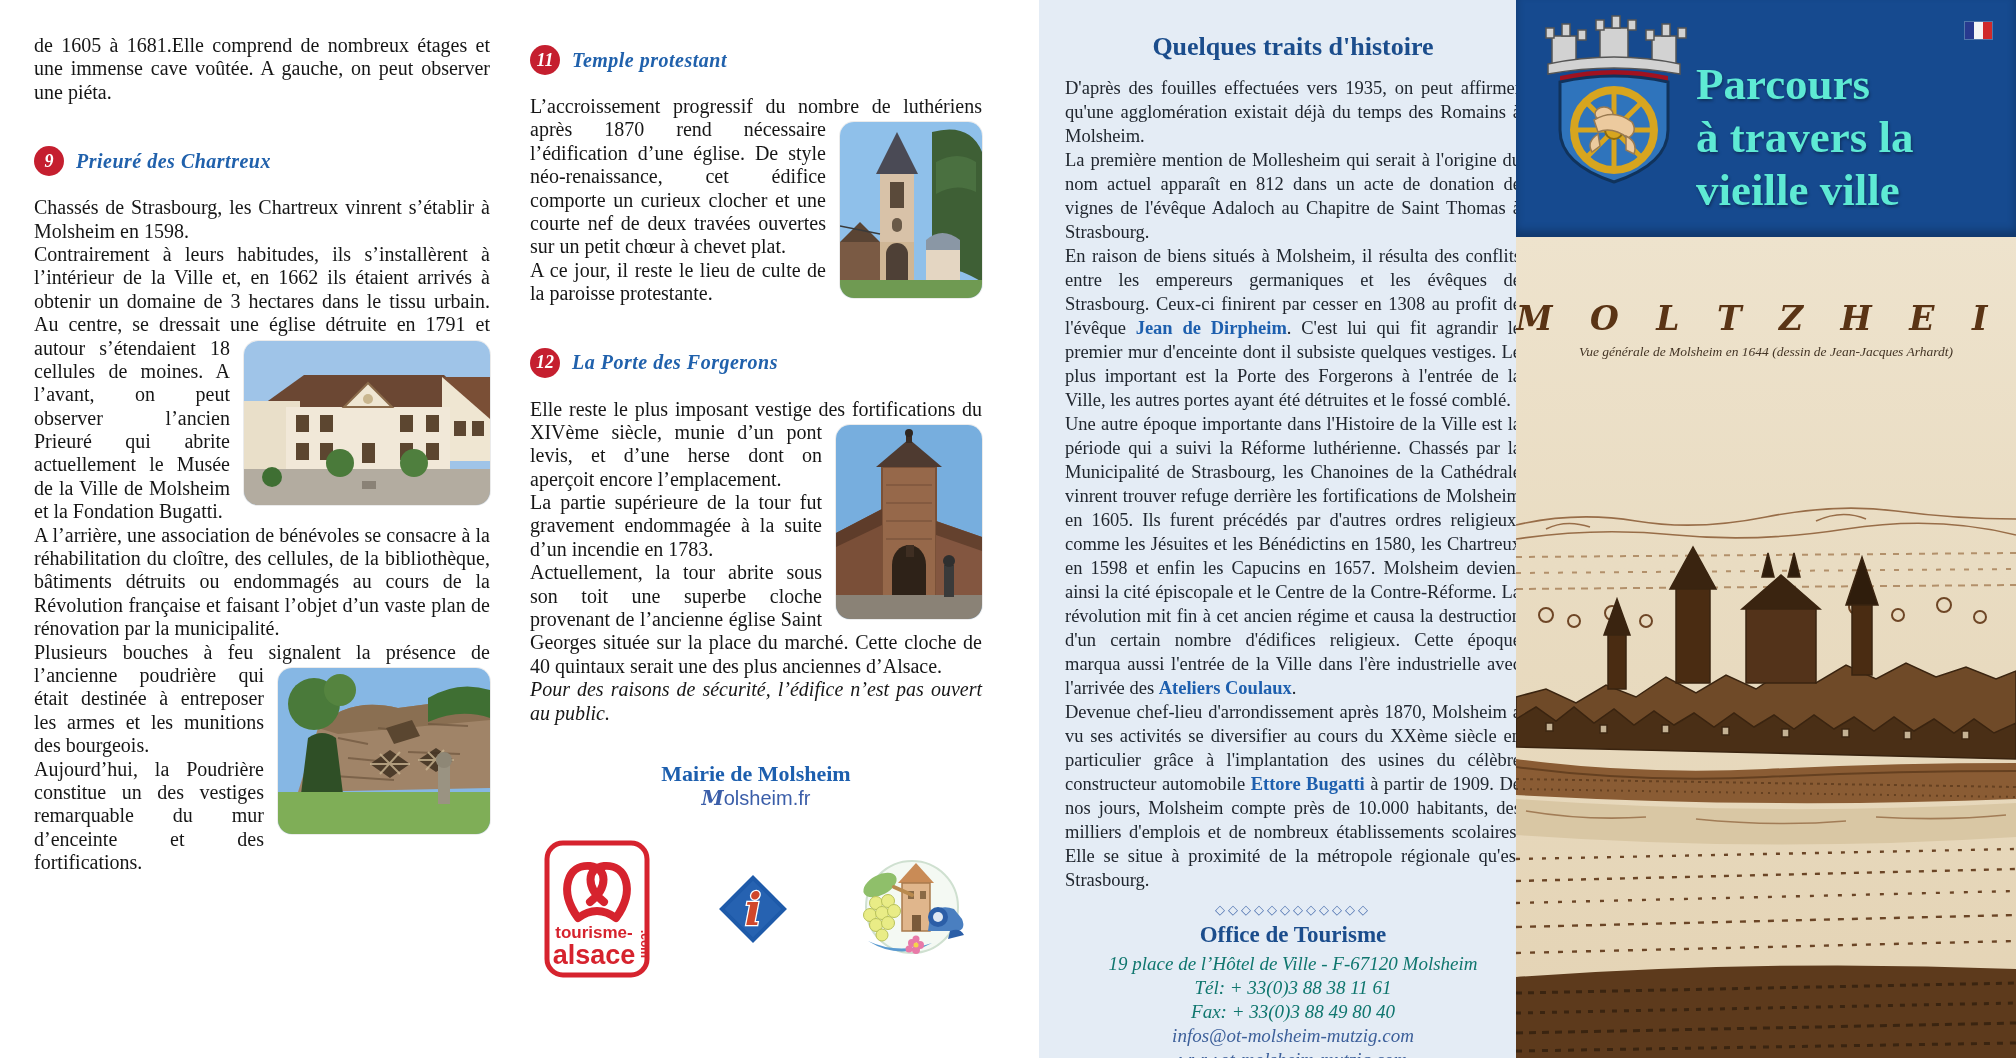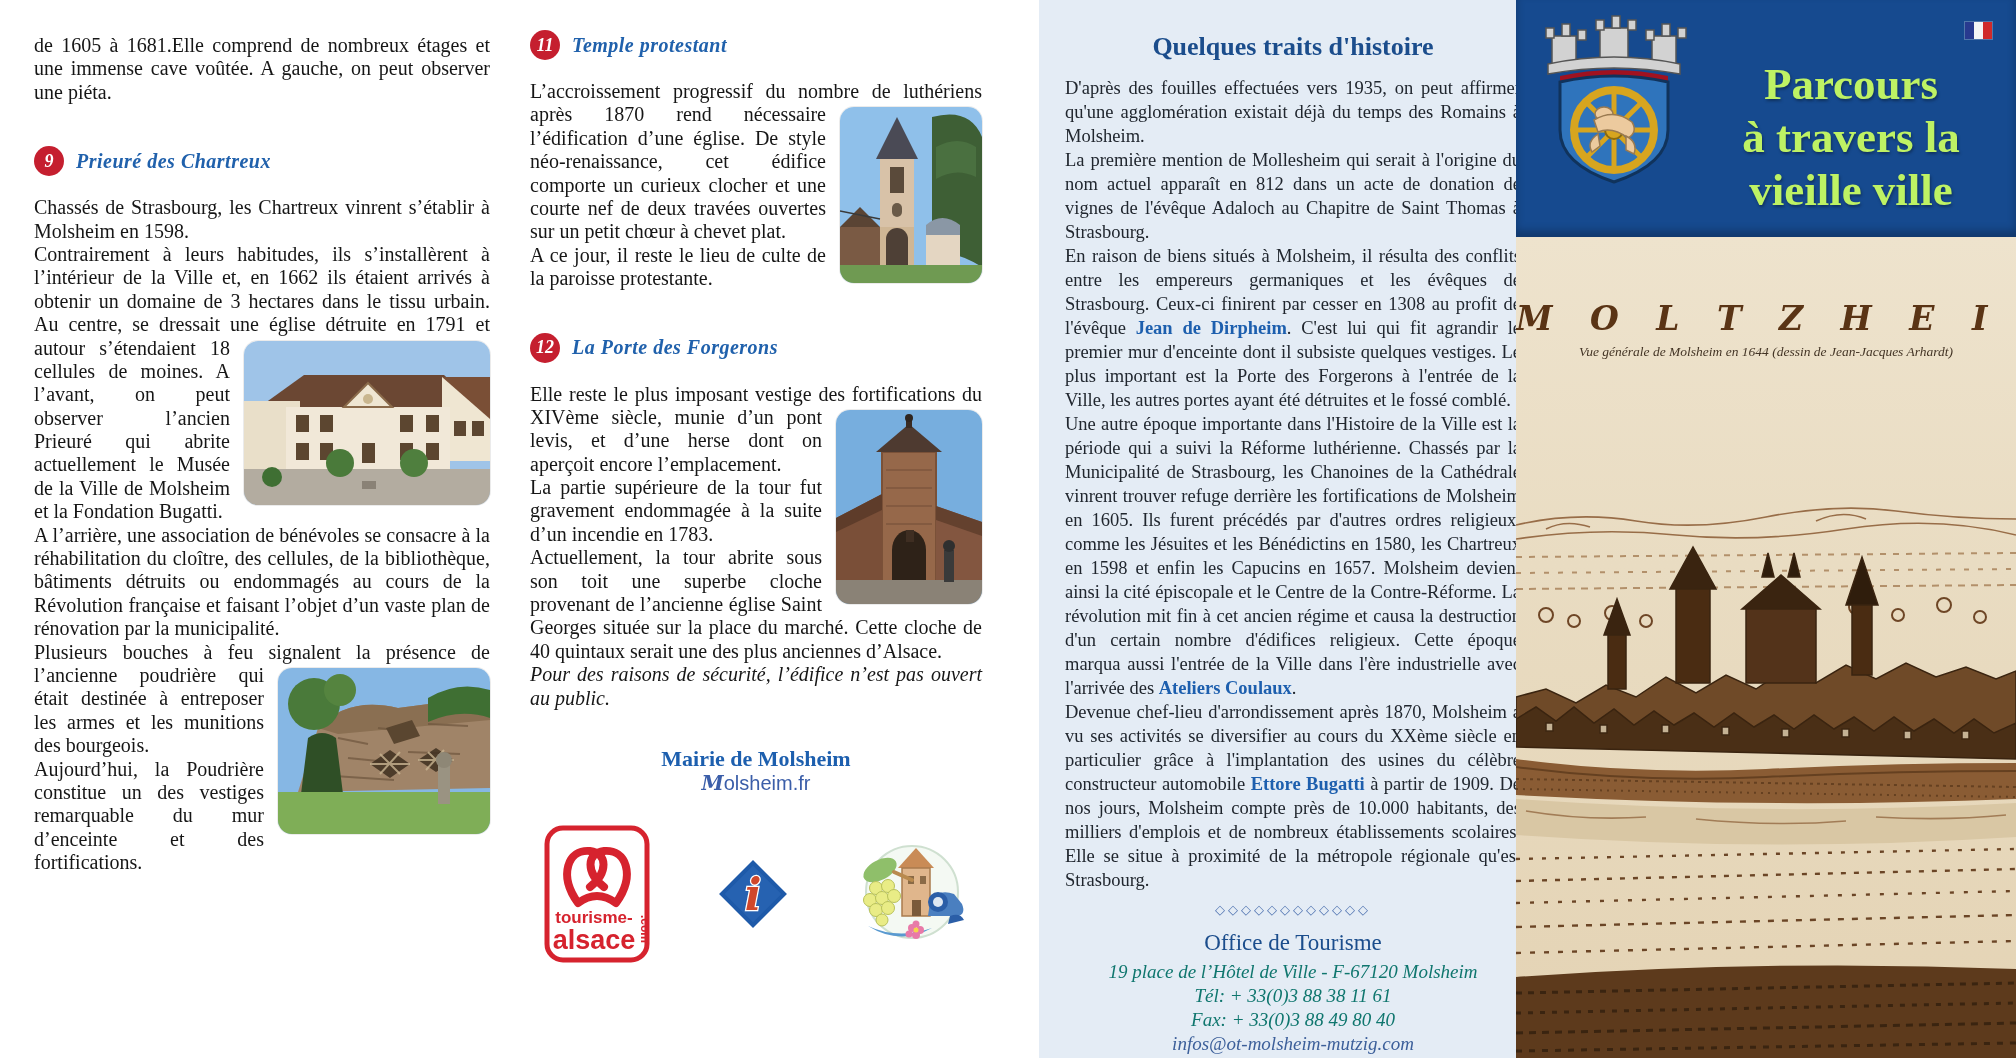--- a/index.html
+++ b/index.html
@@ -6,47 +6,47 @@
   .page{position:relative;width:2016px;height:1058px;background:#ffffff;overflow:hidden;
         font-family:"Liberation Serif",serif;color:#161616;}
   
   .col{position:absolute;top:0;box-sizing:border-box;}
   .col1{left:12px;width:502px;padding:34px 24px 0 22px;}
   .col2{left:506px;width:502px;padding:30px 26px 0 24px;}
   .col3{left:1039px;width:508px;height:1058px;background:#e4ecf5;padding:18px 26px 0 26px;}
   .col4{left:1516px;width:500px;height:1058px;background:#e9dcc4;}
   .col1 p, .col2 p{font-size:20px;line-height:1.17;text-align:justify;margin:0;}
   .sec-head{display:flex;align-items:center;gap:12px;margin:42px 0 20px 0;}
-  .sec-head.first{margin-top:0;}
+  .sec-head.first{margin-top:15px;}
   .badge{flex:0 0 auto;width:30px;height:30px;border-radius:50%;background:#c51f2f;color:#fff;
          display:flex;align-items:center;justify-content:center;font-style:italic;
          font-weight:bold;font-size:18px;}
   .sec-title{color:#2061ac;font-style:italic;font-weight:bold;font-size:20px;letter-spacing:.5px;}
   .photo{float:right;border-radius:14px;overflow:hidden;margin:4px 0 8px 14px;
          box-shadow:0 0 0 1px rgba(0,0,0,.08);}
   .photo svg{display:block;}
   .note{font-style:italic;}
   .mairie{margin-top:36px;text-align:center;font-weight:bold;font-size:22px;color:#1d5fae;}
   .site{margin-top:66px;text-align:center !important;font-size:24px;color:#3b5ea9;
         font-family:"Liberation Sans",sans-serif;}
   .site::first-letter{font-family:"DejaVu Serif",serif;font-style:italic;font-weight:bold;}
   .logo-row{margin-top:30px;display:flex;align-items:center;justify-content:space-between;padding:0 14px;}
   
   .hist-title{margin:14px 0 14px 0;text-align:center;font-weight:bold;font-size:26px;color:#1b4d8c;}
   .col3 p.hist{font-size:18.5px;line-height:24px;text-align:justify;color:#20262e;margin:0;}
   .hist b{color:#1d5fae;}
   .ornament{margin:10px 0 2px 0;text-align:center;color:#4a6fae;font-size:13px;letter-spacing:3px;}
   .office{text-align:center;}
-  .office-title{font-weight:normal;font-size:23px;color:#1b4d8c;margin:12px 0 4px 0;}
+  .office-title{font-weight:bold;font-size:23px;color:#1b4d8c;margin:4px 0 4px 0;}
   .office-line{font-size:19px;line-height:24px;color:#0f766e;font-style:italic;}
   .office-line.it{font-style:italic;color:#3c5f9a;}
   
   .cover-head{position:relative;width:500px;height:237px;background:#164a8f;
               box-shadow:inset 0 -6px 8px rgba(0,0,0,.25);}
-  .cover-title{position:absolute;left:180px;top:58px;width:310px;text-align:center;color:#bef264;
+  .cover-title{position:absolute;left:180px;top:58px;width:310px;color:#5eead4;
                font-weight:bold;font-size:45px;line-height:1.18;text-shadow:1px 2px 3px rgba(0,0,0,.35);}
   .flag{position:absolute;right:24px;top:22px;width:27px;height:17px;display:flex;
         box-shadow:0 0 0 1px rgba(255,255,255,.25);}
   .flag div{flex:1;}
   .coa{position:absolute;left:18px;top:10px;}
   .engraving{position:absolute;left:0;top:237px;width:500px;height:821px;
              background:linear-gradient(180deg,#eee3cd 0%,#e9dcc2 40%,#e4d3b4 100%);overflow:hidden;}
   .molt{margin-top:62px;text-align:center;font-family:"DejaVu Serif",serif;font-style:italic;
         font-weight:bold;color:#5a3415;font-size:33px;letter-spacing:13px;white-space:nowrap;}
   .molt-caption{margin-top:6px;text-align:center;font-style:italic;font-size:13.5px;color:#41engraving31;}

